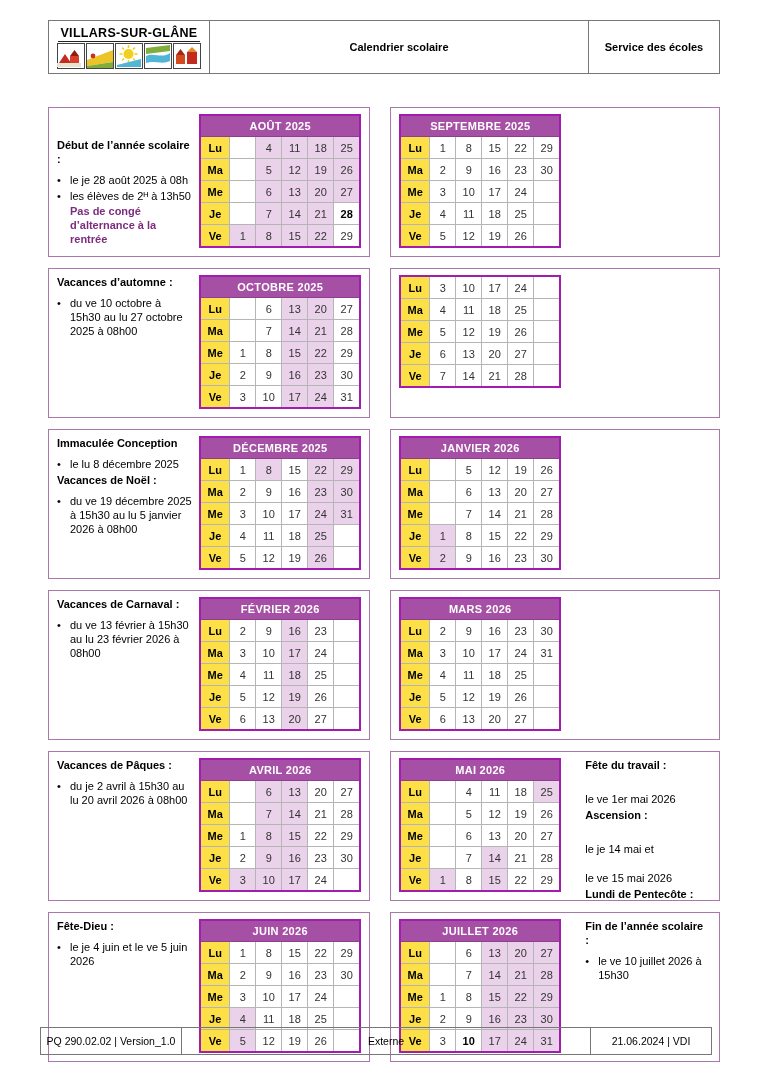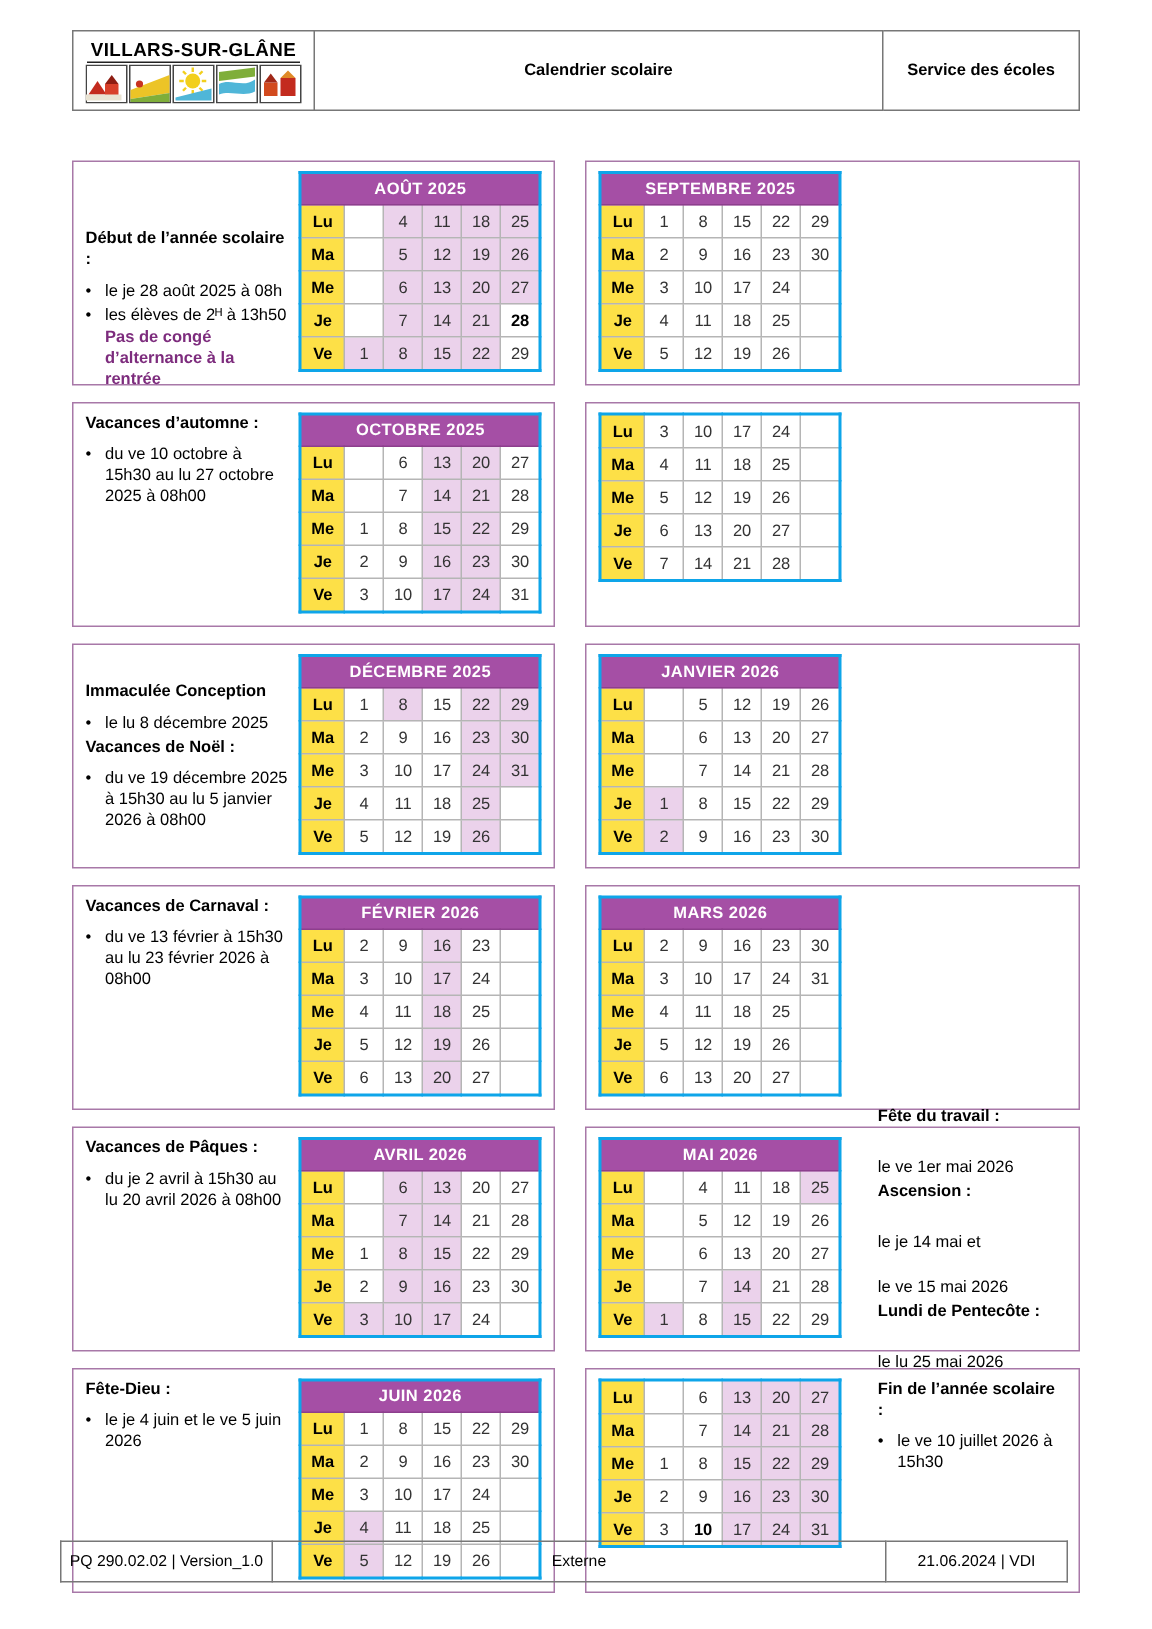--- a/index.html
+++ b/index.html
@@ -27,33 +27,33 @@
   
   .grid{margin-top:33px}
   .row{display:flex;gap:20px;margin-bottom:11px}
   .block{border:1px solid var(--block-border,#A878A8);height:136px;padding:6px 8px;display:flex;align-items:flex-start;background:#fff}
   .block.left{width:322px}
   .block.right{width:330px}
   .block.left .notes{flex:1;order:1;padding-right:5px}
   .block.left .cal{order:2;margin-left:auto}
   .block.right .cal{order:1;margin-right:12px}
   .block.right .notes{flex:1;order:2;padding-right:2px}
-  .notes{height:100%;display:flex;flex-direction:column;justify-content:center;font-size:11px;line-height:1.28}
+  .notes{height:100%;display:flex;flex-direction:column;justify-content:flex-start;font-size:11px;line-height:1.28}
   .block.vc .notes{justify-content:flex-start}
   .block.pt .notes{padding-top:24px}
 
   .n-h{font-weight:bold;margin-bottom:5px}
   .n-h:not(:first-child){margin-top:2px}
   .n-b{display:flex;margin-top:2px}
   .n-b .blt{width:8px;flex:none;text-align:left;margin-right:5px}
   .n-w{font-weight:bold;color:var(--warning-text,#7D2C7D);margin-left:13px;margin-top:1px}
   .n-t{margin-top:15px}
 
   
-  table.cal{border-collapse:collapse;font-size:11px;border:2px solid #0ea5e9;flex:none}
+  table.cal{border-collapse:collapse;font-size:11px;border:2px solid #a21caf;flex:none}
   table.cal th,table.cal td{border:1px solid #b5b5b5;text-align:center;padding:0;height:21px}
   table.cal .mh{background:var(--accent-purple,#A54FA5);color:#fff;font-weight:bold;height:20px;font-size:11px;letter-spacing:.3px;border:1px solid #8d3f8d}
   table.cal .dl{width:28px;font-weight:bold;background:#fde047;color:#000}
   table.cal td.c{width:25px;color:#333;background:#fff}
   table.cal td.c.s{background:var(--shade-pink,#EBD2EB)}
   table.cal td.c.bd{font-weight:bold;color:#000}
 </style>
 </head>
 <body>
 
@@ -754,20 +754,23 @@
                 </tr>
               </tbody>
             </table>
           </div>
       </section>
       <section class="block right vc">
         <div class="cal">
             <table class="cal">
               <tbody>
                 <tr>
+                  <th colspan="6" class="mh">JUILLET 2026</th>
+                </tr>
+                <tr>
                   <th class="dl">Lu</th>
                   <td class="c"></td>
                   <td class="c">6</td>
                   <td class="c s">13</td>
                   <td class="c s">20</td>
                   <td class="c s">27</td>
                 </tr>
                 <tr>
                   <th class="dl">Ma</th>
                   <td class="c"></td>

